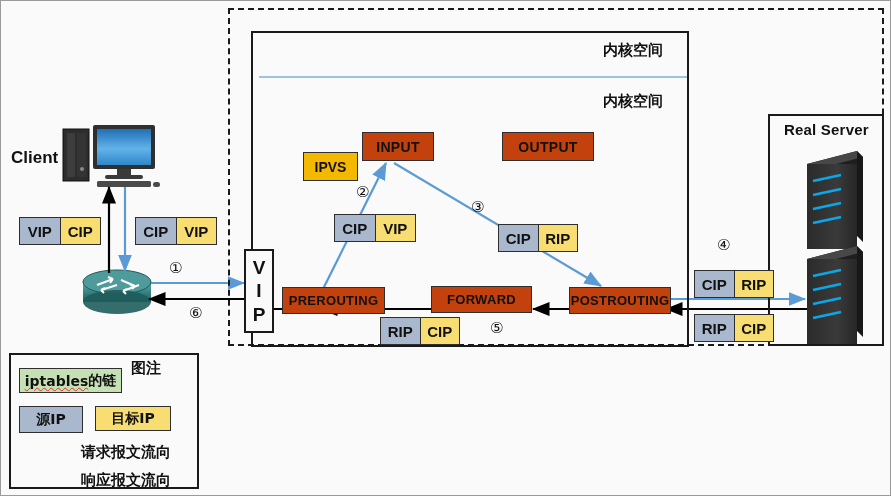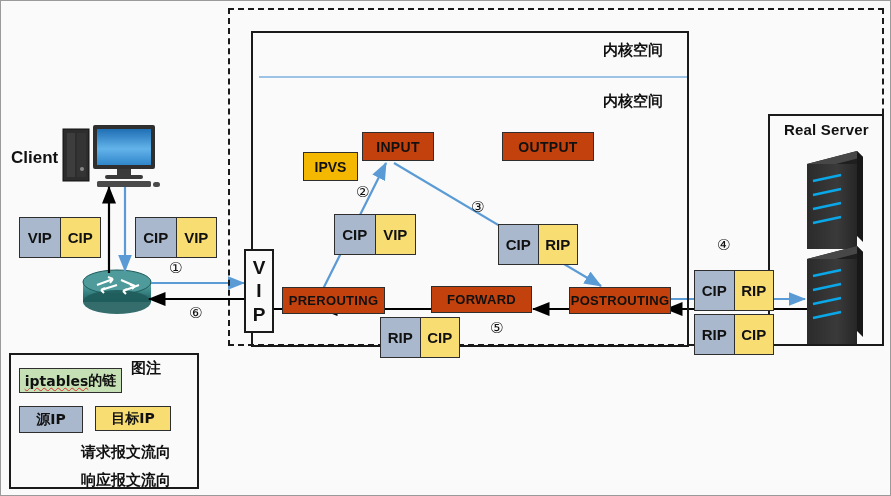--- a/index.html
+++ b/index.html
@@ -70,21 +70,21 @@
     justify-content: center;
     font-size: 14px;
     font-weight: bold;
     color: #111;
   }
 
   
   .pkt {
     display: flex;
     border: 1.5px solid #2e2e2e;
-    height: 41px;
+    height: 28px;
   }
   .pkt > div {
     display: flex;
     align-items: center;
     justify-content: center;
     font-size: 15px;
     font-weight: bold;
     color: #111;
     width: 50%;
   }

